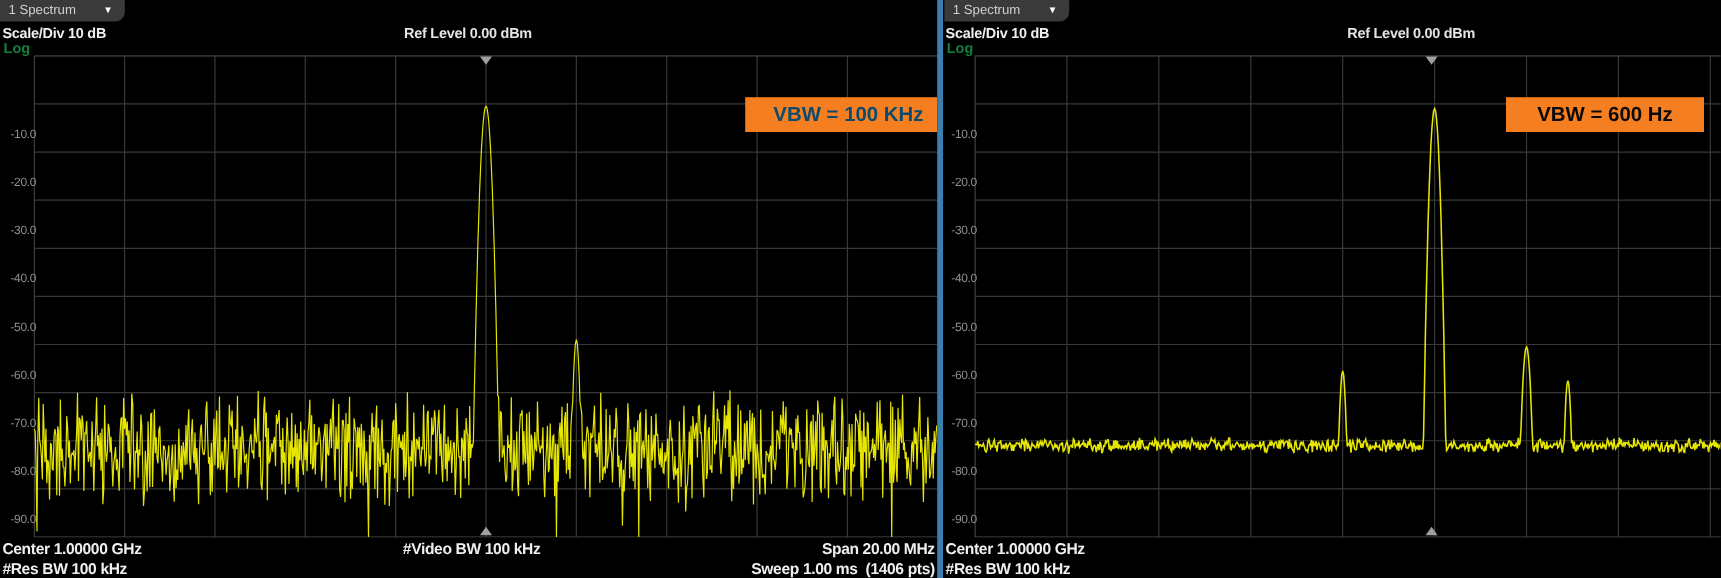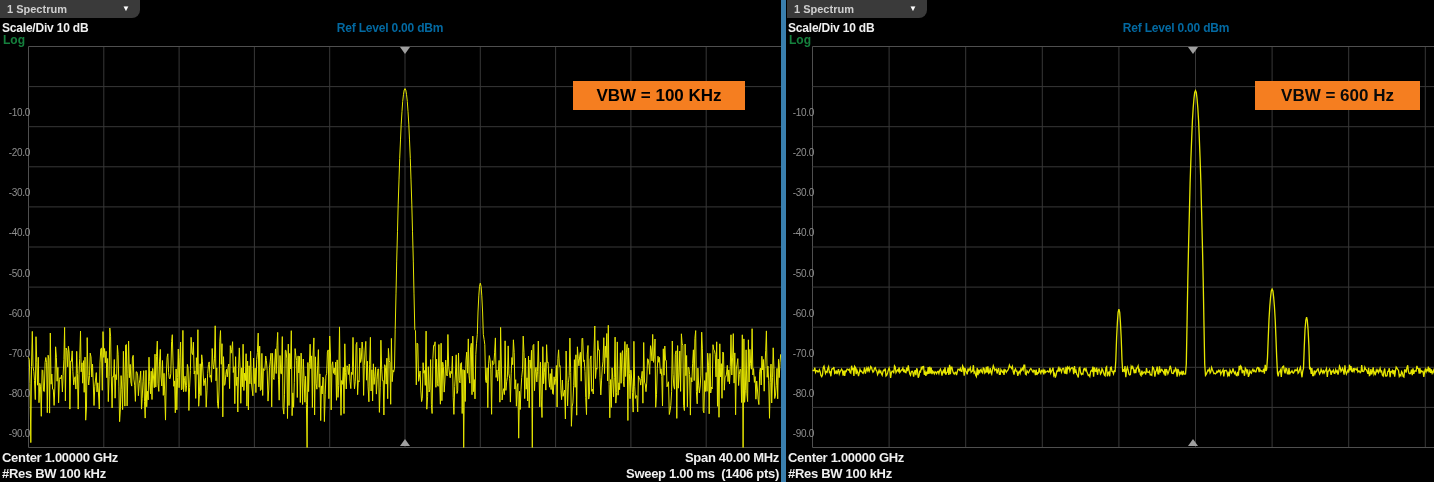--- a/index.html
+++ b/index.html
@@ -2,29 +2,29 @@
 <html><head>
 <meta charset="utf-8">
 <style>
   html,body{margin:0;padding:0;background:#000;}
   #stage{position:relative;width:1434px;height:482px;background:#000;overflow:hidden;
          font-family:"Liberation Sans","DejaVu Sans",sans-serif;}
   .panel{position:absolute;top:0;height:482px;overflow:hidden;background:#000;}
   #panel0{left:0;width:781px;}
   #panel1{left:786px;width:648px;}
   .divider{position:absolute;left:781px;top:0;width:5px;height:482px;}
-  .dropdown{position:absolute;top:0;width:140px;height:18px;background:#3a3a3a;
-            border-radius:0 0 8px 0;color:#cfcfcf;font-size:11px;font-weight:bold;line-height:18px;}
+  .dropdown{position:absolute;top:0;width:104px;height:18px;background:#3a3a3a;
+            border-radius:0 0 8px 0;color:#cfcfcf;font-size:11px;font-weight:normal;line-height:18px;}
   #panel0 .dropdown{left:0;}
   #panel1 .dropdown{left:1px;}
   .dd-label{padding-left:7px;}
   .dd-arrow{position:absolute;right:10px;top:0;font-size:8px;color:#ffffff;line-height:18px;}
   .scale-div{position:absolute;left:2px;top:21px;font-size:12px;font-weight:bold;color:#efefef;letter-spacing:-0.2px;}
   .log-label{position:absolute;left:3px;top:33px;font-size:12px;font-weight:bold;color:#15803d;}
-  .ref-level{position:absolute;top:21px;width:200px;text-align:center;font-size:12px;font-weight:bold;color:#0369a1;letter-spacing:-0.2px;}
+  .ref-level{position:absolute;top:21px;width:200px;text-align:center;font-size:12px;font-weight:bold;color:#e5e5e5;letter-spacing:-0.2px;}
   #panel0 .ref-level{left:290px;}
   #panel1 .ref-level{left:290px;}
   .callout{position:absolute;top:81px;height:29px;line-height:29px;text-align:center;
            font-size:17px;font-weight:bold;}
   #panel0 .callout{left:573px;width:172px;}
   #panel1 .callout{left:469px;width:165px;}
   .plot-svg{position:absolute;top:46px;display:block;}
   #panel0 .plot-svg{left:28px;}
   #panel1 .plot-svg{left:26px;}
   .ylabels{position:absolute;left:4px;top:0;width:26px;height:482px;margin-top:27px;}
@@ -76,36 +76,37 @@
         <polyline points="0.5,311.5 1.3,313.4 2.0,337.4 2.8,396.6 3.5,320.4 4.3,285.4 5.0,320.6 5.8,325.3 6.5,334.5 7.3,353.6 8.0,290.7 8.8,316.5 9.5,339.2 10.3,311.3 11.0,356.7 11.8,337.2 12.5,340.2 13.3,370.3 14.1,323.8 14.8,324.5 15.6,345.1 16.3,345.6 17.1,316.6 17.8,311.5 18.6,316.8 19.3,366.7 20.1,309.2 20.8,313.0 21.6,367.1 22.3,287.0 23.1,338.2 23.8,328.0 24.6,343.2 25.3,343.4 26.1,359.4 26.9,340.9 27.6,300.8 28.4,311.4 29.1,335.2 29.9,321.4 30.6,356.8 31.4,333.4 32.1,331.6 32.9,332.8 33.6,329.0 34.4,346.0 35.1,329.6 35.9,313.4 36.6,281.4 37.4,354.9 38.1,302.0 38.9,304.5 39.7,320.8 40.4,300.3 41.2,307.1 41.9,363.1 42.7,315.0 43.4,315.3 44.2,304.9 44.9,325.5 45.7,338.9 46.4,333.2 47.2,330.7 47.9,343.1 48.7,305.3 49.4,327.7 50.2,363.1 51.0,328.2 51.7,312.6 52.5,285.1 53.2,325.8 54.0,316.8 54.7,337.2 55.5,314.7 56.2,346.3 57.0,311.1 57.7,374.2 58.5,361.0 59.2,291.6 60.0,329.5 60.7,339.0 61.5,329.7 62.2,307.1 63.0,310.9 63.8,331.0 64.5,318.0 65.3,338.0 66.0,359.5 66.8,340.3 67.5,334.1 68.3,326.6 69.0,345.9 69.8,336.8 70.5,348.0 71.3,363.0 72.0,316.9 72.8,302.7 73.5,302.1 74.3,344.3 75.0,285.6 75.8,311.4 76.6,302.5 77.3,316.8 78.1,305.3 78.8,331.7 79.6,312.5 80.3,355.6 81.1,330.7 81.8,282.0 82.6,290.2 83.3,330.8 84.1,362.0 84.8,330.4 85.6,331.0 86.3,313.5 87.1,352.2 87.8,328.6 88.6,333.6 89.4,299.4 90.1,308.4 90.9,340.9 91.6,375.7 92.4,363.1 93.1,329.6 93.9,343.4 94.6,363.6 95.4,305.3 96.1,335.9 96.9,360.1 97.6,299.1 98.4,298.5 99.1,359.9 99.9,327.8 100.6,295.1 101.4,331.7 102.2,318.4 102.9,336.0 103.7,340.1 104.4,312.0 105.2,309.3 105.9,333.1 106.7,339.2 107.4,355.4 108.2,325.7 108.9,326.0 109.7,329.9 110.4,349.7 111.2,337.8 111.9,333.2 112.7,325.1 113.5,363.1 114.2,352.3 115.0,335.2 115.7,324.7 116.5,355.6 117.2,372.1 118.0,324.3 118.7,360.8 119.5,345.3 120.2,353.9 121.0,311.2 121.7,335.4 122.5,347.8 123.2,325.2 124.0,353.5 124.7,322.4 125.5,331.0 126.3,341.7 127.0,308.2 127.8,341.1 128.5,310.3 129.3,295.1 130.0,337.7 130.8,345.4 131.5,315.9 132.3,303.4 133.0,331.0 133.8,340.0 134.5,314.5 135.3,349.4 136.0,327.3 136.8,349.7 137.5,374.1 138.3,330.1 139.1,311.3 139.8,307.8 140.6,326.7 141.3,332.4 142.1,332.7 142.8,327.8 143.6,295.5 144.3,288.7 145.1,319.2 145.8,340.3 146.6,334.9 147.3,366.8 148.1,322.9 148.8,363.8 149.6,331.5 150.3,303.0 151.1,341.7 151.9,311.8 152.6,296.1 153.4,343.9 154.1,343.0 154.9,284.4 155.6,345.7 156.4,334.8 157.1,330.2 157.9,345.6 158.6,339.7 159.4,318.4 160.1,322.1 160.9,364.5 161.6,341.3 162.4,324.5 163.1,291.3 163.9,307.0 164.7,308.6 165.4,296.2 166.2,328.0 166.9,324.9 167.7,352.4 168.4,311.7 169.2,328.4 169.9,283.7 170.7,360.3 171.4,348.7 172.2,317.8 172.9,349.5 173.7,308.8 174.4,315.2 175.2,329.0 175.9,339.7 176.7,334.2 177.5,332.0 178.2,361.2 179.0,344.2 179.7,327.3 180.5,318.4 181.2,315.9 182.0,331.3 182.7,329.2 183.5,336.2 184.2,302.5 185.0,318.7 185.7,323.0 186.5,312.8 187.2,279.8 188.0,334.8 188.8,321.9 189.5,357.3 190.3,362.3 191.0,345.0 191.8,295.2 192.5,284.6 193.3,318.3 194.0,297.7 194.8,370.9 195.5,310.7 196.3,339.4 197.0,338.3 197.8,328.7 198.5,323.4 199.3,330.9 200.0,321.6 200.8,318.0 201.6,342.6 202.3,299.6 203.1,307.2 203.8,303.3 204.6,295.7 205.3,326.5 206.1,320.7 206.8,357.7 207.6,310.7 208.3,339.6 209.1,331.0 209.8,366.0 210.6,321.5 211.3,301.9 212.1,322.9 212.8,357.3 213.6,321.8 214.4,340.8 215.1,298.2 215.9,344.5 216.6,327.0 217.4,334.5 218.1,307.7 218.9,360.1 219.6,315.1 220.4,363.9 221.1,319.8 221.9,337.8 222.6,305.2 223.4,336.1 224.1,343.0 224.9,349.8 225.6,312.1 226.4,337.6 227.2,322.2 227.9,346.6 228.7,313.6 229.4,306.6 230.2,287.1 230.9,340.9 231.7,300.1 232.4,344.5 233.2,343.5 233.9,307.4 234.7,349.5 235.4,322.6 236.2,324.5 236.9,323.6 237.7,310.0 238.4,314.5 239.2,324.7 240.0,355.1 240.7,344.1 241.5,321.3 242.2,315.6 243.0,307.2 243.7,360.9 244.5,307.4 245.2,331.8 246.0,333.5 246.7,318.0 247.5,302.9 248.2,327.5 249.0,299.4 249.7,286.4 250.5,333.8 251.2,354.2 252.0,309.5 252.8,327.6 253.5,327.8 254.3,290.6 255.0,361.5 255.8,368.1 256.5,348.2 257.3,304.3 258.0,304.4 258.8,312.8 259.5,372.5 260.3,298.1 261.0,359.5 261.8,307.4 262.5,322.7 263.3,284.7 264.1,369.7 264.8,346.9 265.6,361.4 266.3,336.5 267.1,302.6 267.8,309.4 268.6,314.3 269.3,351.5 270.1,309.9 270.8,326.9 271.6,310.3 272.3,356.5 273.1,307.1 273.8,323.2 274.6,358.5 275.3,313.0 276.1,332.7 276.9,356.2 277.6,330.3 278.4,358.5 279.1,401.5 279.9,316.5 280.6,345.6 281.4,317.3 282.1,298.2 282.9,322.6 283.6,309.9 284.4,361.5 285.1,308.1 285.9,291.9 286.6,369.0 287.4,310.8 288.1,337.6 288.9,343.2 289.7,319.7 290.4,303.6 291.2,341.3 291.9,327.9 292.7,374.6 293.4,339.9 294.2,348.0 294.9,331.1 295.7,333.1 296.4,375.6 297.2,348.8 297.9,329.9 298.7,327.4 299.4,306.1 300.2,303.9 300.9,352.7 301.7,290.0 302.5,309.0 303.2,363.9 304.0,319.3 304.7,315.8 305.5,327.3 306.2,321.9 307.0,328.8 307.7,316.1 308.5,354.3 309.2,313.9 310.0,351.4 310.7,339.6 311.5,280.9 312.2,330.0 313.0,369.3 313.7,334.5 314.5,338.3 315.3,321.3 316.0,367.6 316.8,297.8 317.5,326.8 318.3,343.0 319.0,319.8 319.8,321.5 320.5,328.5 321.3,318.0 322.0,335.3 322.8,342.6 323.5,326.3 324.3,328.5 325.0,291.4 325.8,331.0 326.5,342.8 327.3,335.2 328.1,298.6 328.8,296.4 329.6,348.7 330.3,334.6 331.1,335.9 331.8,302.0 332.6,316.5 333.3,313.2 334.1,296.0 334.8,303.2 335.6,349.4 336.3,319.6 337.1,304.1 337.8,295.4 338.6,334.2 339.4,315.2 340.1,340.9 340.9,355.8 341.6,318.3 342.4,291.3 343.1,345.0 343.9,323.8 344.6,355.0 345.4,317.8 346.1,338.4 346.9,330.2 347.6,321.2 348.4,348.1 349.1,333.8 349.9,323.0 350.6,323.0 351.4,366.4 352.2,341.3 352.9,294.2 353.7,323.2 354.4,334.7 355.2,334.6 355.9,369.0 356.7,318.7 357.4,321.2 358.2,338.1 358.9,312.2 359.7,352.7 360.4,302.4 361.2,314.6 361.9,316.5 362.7,358.3 363.4,292.4 364.2,335.7 365.0,324.2 365.7,326.1 366.5,322.1 367.2,283.6 368.0,247.9 368.7,215.1 369.5,185.2 370.2,158.1 371.0,133.9 371.7,112.5 372.5,93.9 373.2,78.2 374.0,65.4 374.7,55.4 375.5,48.3 376.2,44.0 377.0,42.6 377.8,44.0 378.5,48.3 379.3,55.4 380.0,65.4 380.8,78.2 381.5,93.9 382.3,112.5 383.0,133.9 383.8,158.1 384.5,185.2 385.3,215.1 386.0,247.9 386.8,283.6 387.5,284.8 388.3,338.9 389.0,297.1 389.8,297.9 390.6,335.3 391.3,331.1 392.1,325.0 392.8,344.1 393.6,355.6 394.3,352.6 395.1,316.7 395.8,327.2 396.6,324.5 397.3,339.4 398.1,285.1 398.8,363.2 399.6,350.8 400.3,320.7 401.1,346.0 401.8,343.5 402.6,313.6 403.4,358.7 404.1,367.5 404.9,312.6 405.6,299.3 406.4,299.8 407.1,295.8 407.9,341.3 408.6,313.2 409.4,337.5 410.1,340.3 410.9,298.5 411.6,334.0 412.4,358.2 413.1,297.2 413.9,354.7 414.7,316.2 415.4,320.4 416.2,346.1 416.9,335.0 417.7,314.1 418.4,327.8 419.2,330.0 419.9,288.5 420.7,320.2 421.4,327.0 422.2,331.8 422.9,325.2 423.7,327.5 424.4,310.1 425.2,351.2 425.9,368.4 426.7,340.5 427.5,327.0 428.2,308.8 429.0,347.5 429.7,344.7 430.5,307.0 431.2,334.5 432.0,336.8 432.7,317.6 433.5,316.6 434.2,367.5 435.0,323.5 435.7,401.5 436.5,324.3 437.2,355.5 438.0,314.1 438.7,306.1 439.5,327.2 440.3,292.9 441.0,329.6 441.8,337.2 442.5,303.1 443.3,297.3 444.0,348.7 444.8,290.1 445.5,345.6 446.3,333.6 447.0,352.9 447.8,308.3 448.5,297.7 449.3,288.4 450.0,266.0 450.8,249.9 451.5,240.3 452.3,237.1 453.1,240.3 453.8,249.9 454.6,266.0 455.3,288.4 456.1,293.4 456.8,298.7 457.6,334.5 458.3,336.7 459.1,321.8 459.8,361.7 460.6,317.8 461.3,309.6 462.1,313.9 462.8,323.8 463.6,368.3 464.3,314.7 465.1,318.7 465.9,317.6 466.6,306.8 467.4,291.9 468.1,331.4 468.9,323.9 469.6,335.1 470.4,325.6 471.1,314.4 471.9,356.2 472.6,281.4 473.4,321.1 474.1,354.0 474.9,345.6 475.6,342.7 476.4,348.6 477.1,294.8 477.9,344.4 478.7,335.6 479.4,331.5 480.2,299.9 480.9,327.9 481.7,332.3 482.4,356.1 483.2,327.8 483.9,311.5 484.7,318.7 485.4,293.8 486.2,306.6 486.9,343.1 487.7,333.7 488.4,360.2 489.2,341.1 489.9,337.5 490.7,392.2 491.5,345.3 492.2,363.5 493.0,343.2 493.7,331.5 494.5,323.7 495.2,290.1 496.0,306.8 496.7,352.6 497.5,312.0 498.2,343.2 499.0,331.8 499.7,355.0 500.5,310.1 501.2,361.8 502.0,314.0 502.8,322.3 503.5,304.3 504.3,401.5 505.0,299.7 505.8,298.4 506.5,344.7 507.3,326.0 508.0,321.3 508.8,335.9 509.5,325.3 510.3,295.0 511.0,328.9 511.8,360.9 512.5,316.2 513.3,353.1 514.0,371.5 514.8,300.7 515.6,337.7 516.3,326.8 517.1,316.4 517.8,344.1 518.6,298.7 519.3,316.4 520.1,316.1 520.8,332.0 521.6,341.2 522.3,327.6 523.1,343.5 523.8,322.8 524.6,347.6 525.3,348.4 526.1,330.8 526.8,338.6 527.6,332.7 528.4,319.5 529.1,361.0 529.9,312.5 530.6,303.8 531.4,320.5 532.1,319.7 532.9,344.3 533.6,353.7 534.4,334.0 535.1,350.3 535.9,346.7 536.6,344.0 537.4,373.0 538.1,305.0 538.9,334.6 539.6,359.9 540.4,336.8 541.2,329.7 541.9,292.1 542.7,326.7 543.4,380.3 544.2,360.3 544.9,357.0 545.7,339.4 546.4,313.7 547.2,341.3 547.9,308.8 548.7,369.2 549.4,300.8 550.2,312.3 550.9,319.8 551.7,310.1 552.4,306.3 553.2,335.2 554.0,292.7 554.7,292.0 555.5,315.5 556.2,313.9 557.0,325.6 557.7,351.6 558.5,368.6 559.2,308.9 560.0,299.5 560.7,353.1 561.5,348.2 562.2,313.3 563.0,309.9 563.7,345.3 564.5,343.1 565.3,348.0 566.0,304.8 566.8,280.0 567.5,332.5 568.3,322.1 569.0,323.2 569.8,294.6 570.5,304.0 571.3,303.9 572.0,331.7 572.8,348.9 573.5,334.9 574.3,321.5 575.0,315.2 575.8,291.7 576.5,327.6 577.3,300.1 578.1,311.6 578.8,287.5 579.6,334.9 580.3,279.3 581.1,338.3 581.8,371.8 582.6,333.6 583.3,361.5 584.1,321.8 584.8,333.4 585.6,350.8 586.3,331.6 587.1,291.1 587.8,357.1 588.6,346.6 589.3,295.9 590.1,349.2 590.9,336.8 591.6,343.7 592.4,306.8 593.1,337.3 593.9,307.4 594.6,304.6 595.4,335.8 596.1,340.9 596.9,295.6 597.6,330.5 598.4,306.9 599.1,298.3 599.9,374.5 600.6,301.9 601.4,327.3 602.1,352.7 602.9,324.1 603.7,333.0 604.4,346.5 605.2,366.1 605.9,295.3 606.7,340.2 607.4,352.4 608.2,349.8 608.9,349.8 609.7,365.8 610.4,329.9 611.2,332.6 611.9,332.6 612.7,339.1 613.4,332.7 614.2,325.3 614.9,357.2 615.7,296.5 616.5,336.1 617.2,338.0 618.0,345.7 618.7,337.2 619.5,312.8 620.2,313.3 621.0,319.3 621.7,328.3 622.5,299.7 623.2,304.0 624.0,314.9 624.7,288.4 625.5,316.3 626.2,310.9 627.0,293.0 627.7,361.3 628.5,348.8 629.3,322.3 630.0,310.2 630.8,316.3 631.5,311.4 632.3,327.6 633.0,322.7 633.8,330.6 634.5,360.0 635.3,302.8 636.0,329.2 636.8,300.0 637.5,314.2 638.3,314.4 639.0,340.8 639.8,338.1 640.5,335.8 641.3,368.5 642.1,364.6 642.8,359.4 643.6,345.7 644.3,295.0 645.1,328.4 645.8,340.3 646.6,343.2 647.3,308.3 648.1,304.8 648.8,372.4 649.6,299.6 650.3,342.2 651.1,326.9 651.8,305.0 652.6,345.4 653.4,287.8 654.1,297.2 654.9,299.5 655.6,359.7 656.4,364.6 657.1,298.0 657.9,329.7 658.6,309.5 659.4,360.8 660.1,321.3 660.9,321.7 661.6,328.5 662.4,369.1 663.1,331.6 663.9,336.0 664.6,317.7 665.4,303.8 666.2,334.6 666.9,292.6 667.7,284.6 668.4,345.7 669.2,357.8 669.9,322.1 670.7,339.9 671.4,347.0 672.2,340.0 672.9,329.1 673.7,286.2 674.4,302.9 675.2,364.7 675.9,366.8 676.7,334.6 677.4,345.5 678.2,326.5 679.0,345.3 679.7,307.2 680.5,319.2 681.2,367.8 682.0,307.4 682.7,347.0 683.5,341.0 684.2,342.9 685.0,298.7 685.7,303.4 686.5,304.7 687.2,308.3 688.0,330.9 688.7,295.8 689.5,360.3 690.2,313.0 691.0,371.3 691.8,297.8 692.5,330.9 693.3,317.7 694.0,352.3 694.8,306.0 695.5,307.0 696.3,344.2 697.0,331.3 697.8,330.7 698.5,328.1 699.3,319.3 700.0,335.6 700.8,323.9 701.5,338.0 702.3,320.7 703.0,288.8 703.8,329.0 704.6,311.1 705.3,287.6 706.1,337.1 706.8,306.9 707.6,368.8 708.3,323.0 709.1,318.2 709.8,312.6 710.6,339.5 711.3,328.5 712.1,323.1 712.8,323.7 713.6,356.5 714.3,288.8 715.1,401.5 715.9,292.9 716.6,356.3 717.4,344.2 718.1,303.8 718.9,347.3 719.6,355.6 720.4,293.8 721.1,336.0 721.9,303.4 722.6,317.6 723.4,323.2 724.1,282.7 724.9,329.0 725.6,322.6 726.4,336.4 727.1,330.6 727.9,353.2 728.7,335.0 729.4,343.0 730.2,353.8 730.9,358.6 731.7,325.3 732.4,322.0 733.2,339.0 733.9,310.2 734.7,324.0 735.4,313.5 736.2,345.2 736.9,321.0 737.7,304.3 738.4,284.9 739.2,331.3 739.9,320.1 740.7,334.4 741.5,372.3 742.2,336.5 743.0,318.1 743.7,357.0 744.5,331.8 745.2,301.8 746.0,323.4 746.7,352.5 747.5,349.0 748.2,339.6 749.0,322.4 749.7,352.8 750.5,313.2 751.2,331.6 752.0,316.3 752.7,308.5 753.5,311.5" fill="none" stroke="#e6e600" stroke-width="1"></polyline>
       </svg>
     <div class="dropdown" style="background: rgb(58, 58, 58);">
       <span class="dd-label">1 Spectrum</span>
       <span class="dd-arrow">▼</span>
     </div>
     <div class="scale-div">Scale/Div 10 dB</div>
     <div class="log-label">Log</div>
     <div class="ref-level">Ref Level 0.00 dBm</div>
     <div class="mkr mkr-down"></div>
-    <div class="callout" style="background: rgb(245, 126, 32); color: #000000;">VBW = 100 KHz</div>
+    <div class="callout" style="background: rgb(245, 126, 32); color: #0c4a6e; margin-left: 48px;">VBW = 100 KHz</div>
     <div class="ylabels">
         <span class="ytick" style="top: 80.1px;">-10.0</span>
         <span class="ytick" style="top: 120.2px;">-20.0</span>
         <span class="ytick" style="top: 160.3px;">-30.0</span>
         <span class="ytick" style="top: 200.4px;">-40.0</span>
         <span class="ytick" style="top: 240.5px;">-50.0</span>
         <span class="ytick" style="top: 280.6px;">-60.0</span>
         <span class="ytick" style="top: 320.7px;">-70.0</span>
         <span class="ytick" style="top: 360.8px;">-80.0</span>
         <span class="ytick" style="top: 400.9px;">-90.0</span>
       </div>
     <div class="mkr mkr-up"></div>
     <div class="frow f-center">Center 1.00000 GHz</div>
     <div class="frow f-resbw">#Res BW 100 kHz</div>
-    <div class="frow f-span">Span 40.00 MHz</div>
+    <div class="frow f-video">#Video BW 100 kHz</div>
+    <div class="frow f-span">Span 20.00 MHz</div>
     <div class="frow f-sweep">Sweep 1.00 ms  (1406 pts)</div>
   </div>
 
   <div class="divider" style="background: rgb(58, 127, 174);"></div>
 
   <div class="panel" id="panel1">
     <svg class="plot-svg" width="767" height="402">
         <line x1="0.5" x2="0.5" y1="0.5" y2="401.5" stroke="#4f4f4f"></line>
         <line x1="77.1" x2="77.1" y1="0.5" y2="401.5" stroke="#383838"></line>
         <line x1="153.7" x2="153.7" y1="0.5" y2="401.5" stroke="#383838"></line>

